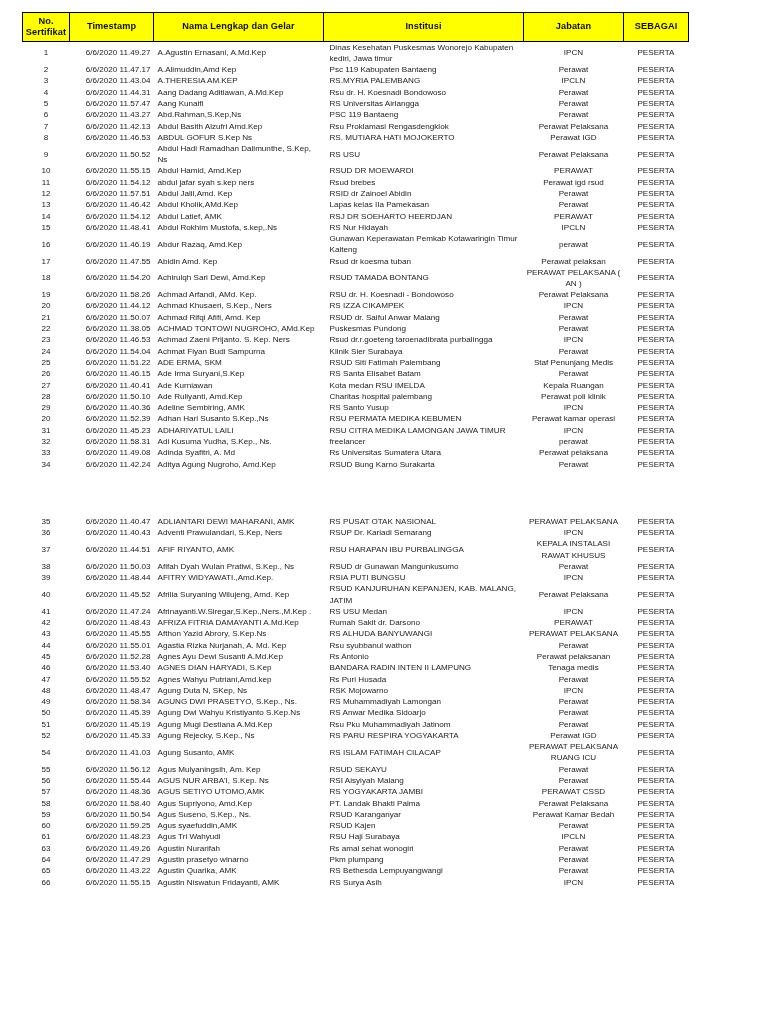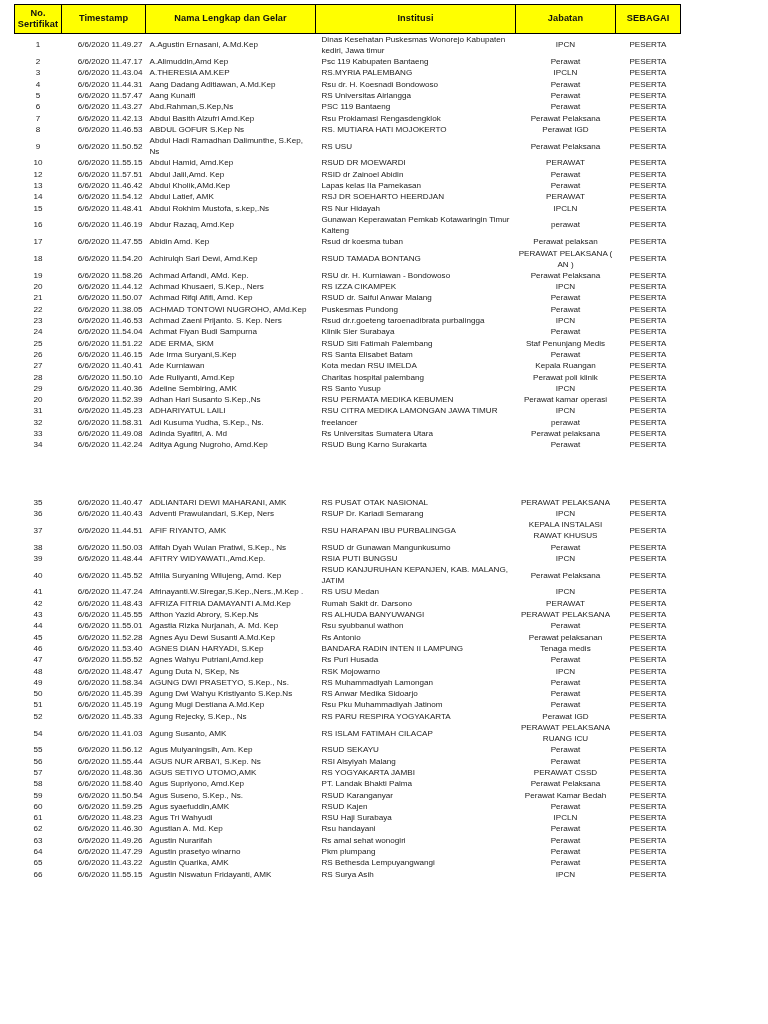--- a/index.html
+++ b/index.html
@@ -15,21 +15,21 @@
     font-family: "Liberation Sans", sans-serif;
     color: #1a1a1a;
     -webkit-font-smoothing: antialiased;
   }
 
   #sheet {
     position: relative;
     width: 748px;
     height: 1024px;
     box-sizing: border-box;
-    padding: 4px;
+    padding: 12px;
   }
 
   
   table.grid {
     border-collapse: collapse;
     table-layout: fixed;
     width: 666px;
     margin-left: 10px;
   }
 
@@ -178,20 +178,28 @@
         </tr>
         <tr>
           <td class="t-no">10</td>
           <td class="t-time">6/6/2020 11.55.15</td>
           <td class="t-nama">Abdul Hamid, Amd.Kep</td>
           <td class="t-inst">RSUD DR MOEWARDI</td>
           <td class="t-jab">PERAWAT</td>
           <td class="t-seb">PESERTA</td>
         </tr>
         <tr>
+          <td class="t-no">11</td>
+          <td class="t-time">6/6/2020 11.54.12</td>
+          <td class="t-nama">abdul jafar syah s.kep ners</td>
+          <td class="t-inst">Rsud brebes</td>
+          <td class="t-jab">Perawat igd rsud</td>
+          <td class="t-seb">PESERTA</td>
+        </tr>
+        <tr>
           <td class="t-no">12</td>
           <td class="t-time">6/6/2020 11.57.51</td>
           <td class="t-nama">Abdul Jalil,Amd. Kep</td>
           <td class="t-inst">RSID dr Zainoel Abidin</td>
           <td class="t-jab">Perawat</td>
           <td class="t-seb">PESERTA</td>
         </tr>
         <tr>
           <td class="t-no">13</td>
           <td class="t-time">6/6/2020 11.46.42</td>
@@ -237,21 +245,21 @@
           <td class="t-time">6/6/2020 11.54.20</td>
           <td class="t-nama">Achirulqh Sari Dewi, Amd.Kep</td>
           <td class="t-inst">RSUD TAMADA BONTANG</td>
           <td class="t-jab">PERAWAT PELAKSANA ( AN )</td>
           <td class="t-seb">PESERTA</td>
         </tr>
         <tr>
           <td class="t-no">19</td>
           <td class="t-time">6/6/2020 11.58.26</td>
           <td class="t-nama">Achmad Arfandi, AMd. Kep.</td>
-          <td class="t-inst">RSU dr. H. Kurniawan - Bondowoso</td>
+          <td class="t-inst">RSU dr. H. Koesnadi - Bondowoso</td>
           <td class="t-jab">Perawat Pelaksana</td>
           <td class="t-seb">PESERTA</td>
         </tr>
         <tr>
           <td class="t-no">20</td>
           <td class="t-time">6/6/2020 11.44.12</td>
           <td class="t-nama">Achmad Khusaeri, S.Kep., Ners</td>
           <td class="t-inst">RS IZZA CIKAMPEK</td>
           <td class="t-jab">IPCN</td>
           <td class="t-seb">PESERTA</td>
@@ -573,28 +581,20 @@
         </tr>
         <tr>
           <td class="t-no">61</td>
           <td class="t-time">6/6/2020 11.48.23</td>
           <td class="t-nama">Agus Tri Wahyudi</td>
           <td class="t-inst">RSU Haji Surabaya</td>
           <td class="t-jab">IPCLN</td>
           <td class="t-seb">PESERTA</td>
         </tr>
         <tr>
-          <td class="t-no">62</td>
-          <td class="t-time">6/6/2020 11.46.30</td>
-          <td class="t-nama">Agustian A. Md. Kep</td>
-          <td class="t-inst">Rsu handayani</td>
-          <td class="t-jab">Perawat</td>
-          <td class="t-seb">PESERTA</td>
-        </tr>
-        <tr>
           <td class="t-no">63</td>
           <td class="t-time">6/6/2020 11.49.26</td>
           <td class="t-nama">Agustin Nurarifah</td>
           <td class="t-inst">Rs amal sehat wonogiri</td>
           <td class="t-jab">Perawat</td>
           <td class="t-seb">PESERTA</td>
         </tr>
         <tr>
           <td class="t-no">64</td>
           <td class="t-time">6/6/2020 11.47.29</td>

